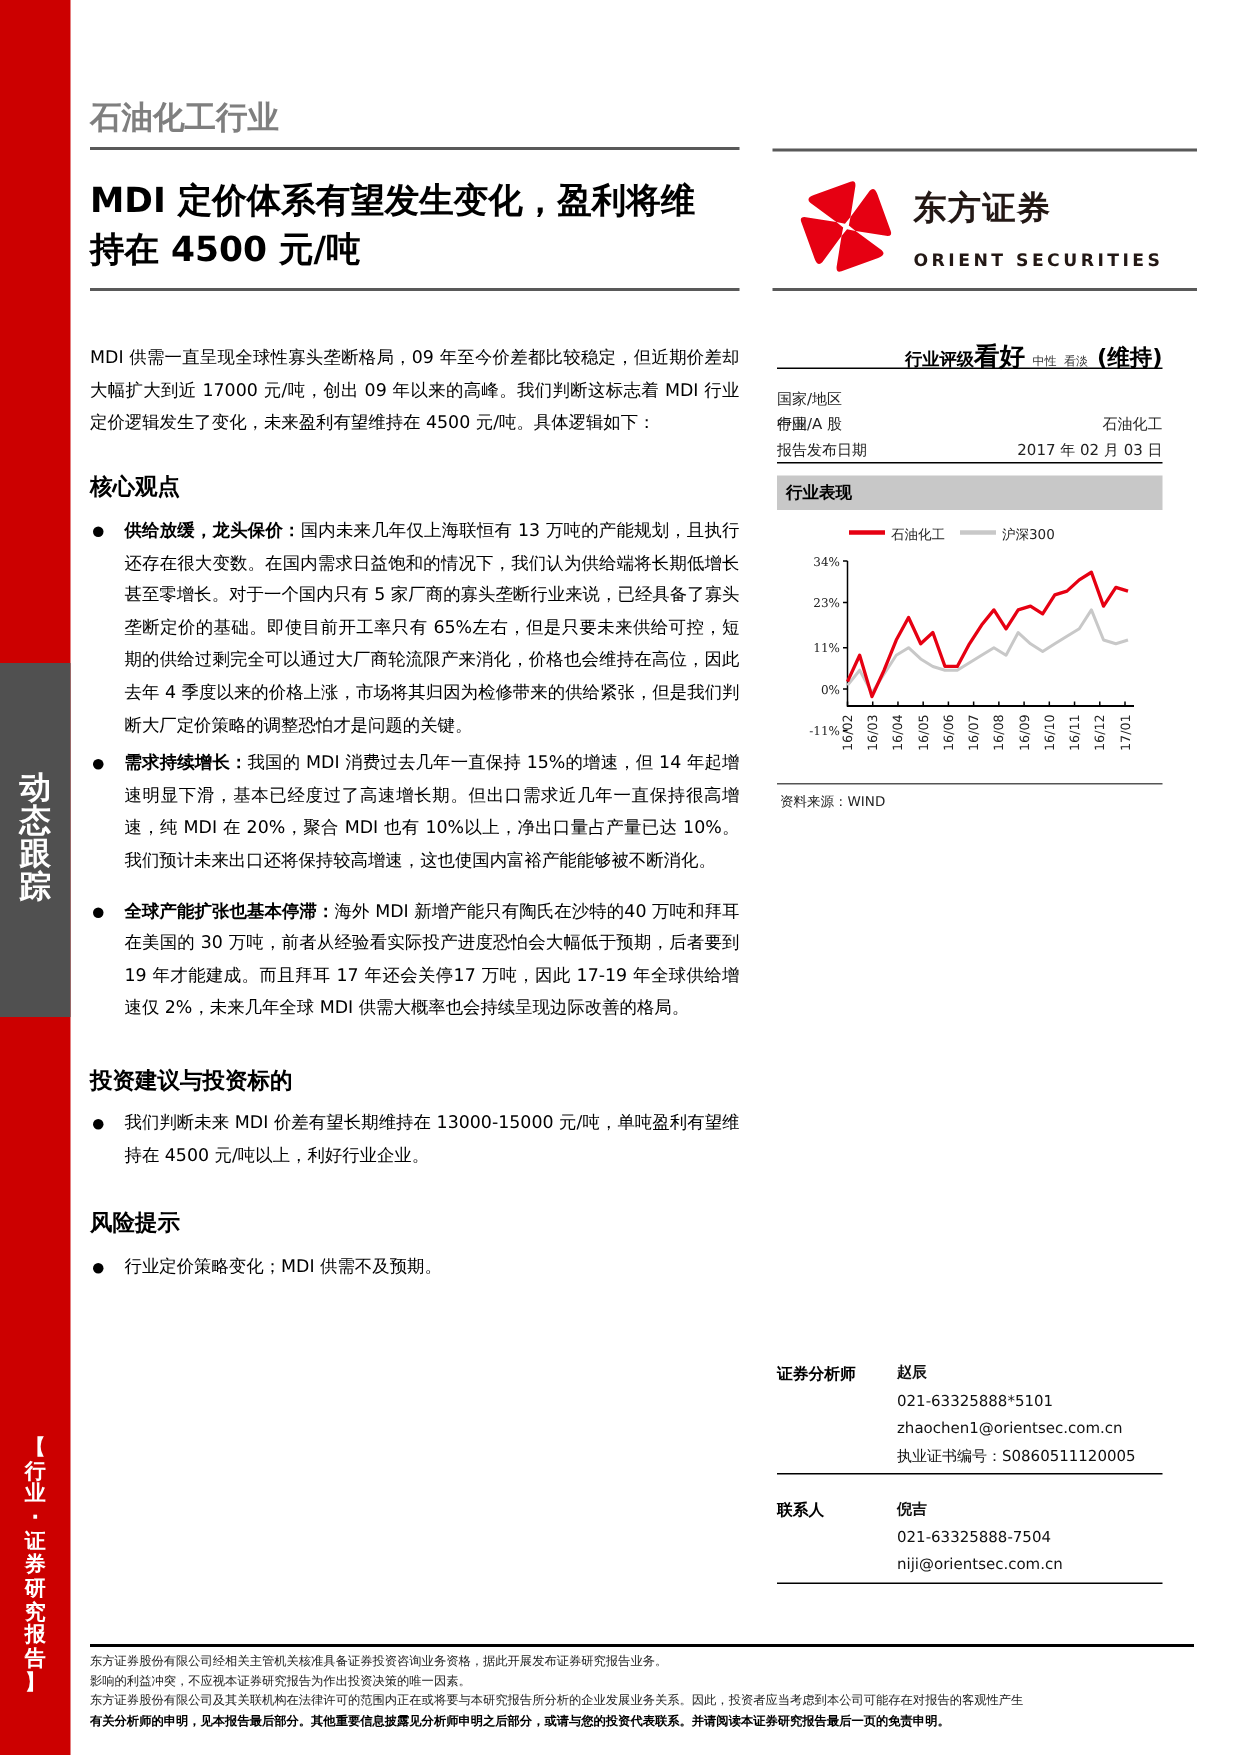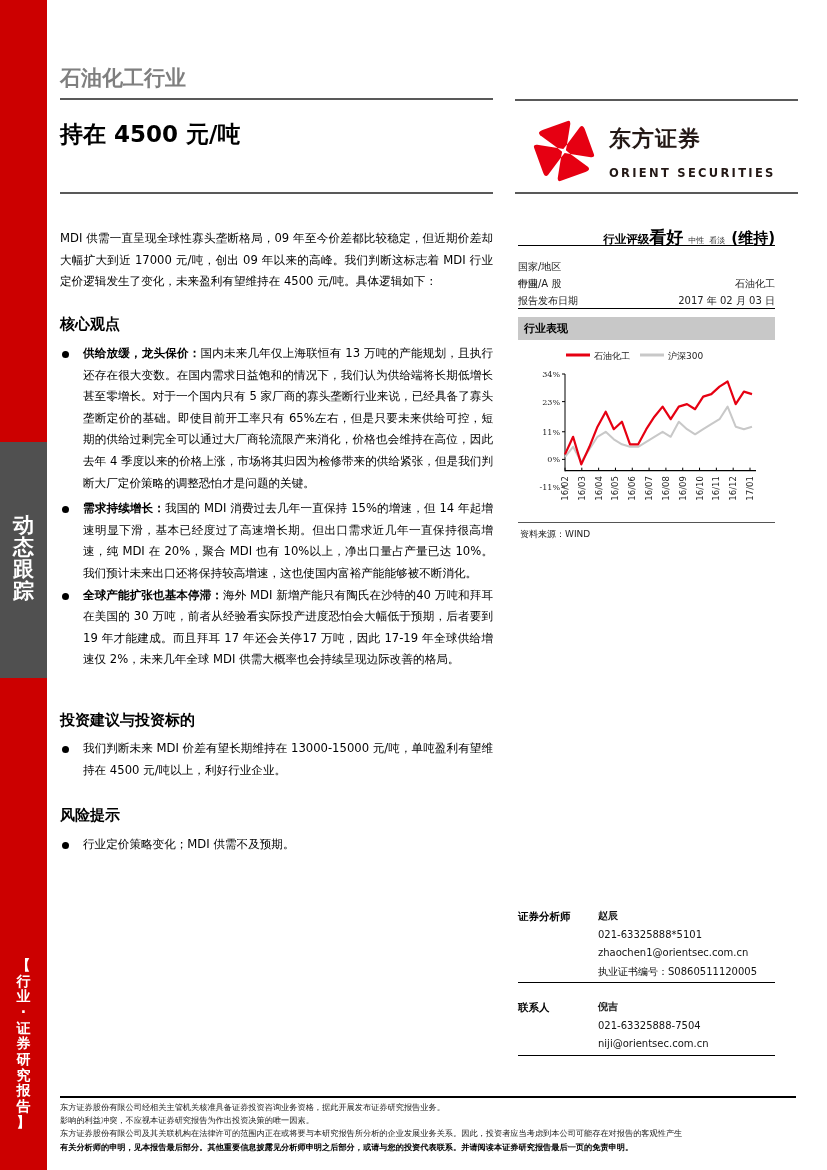--- a/index.html
+++ b/index.html
@@ -84,20 +84,21 @@
     <span>究</span>
     <span>报</span>
     <span>告</span>
     <span>】</span>
   </div>
 </div>
 
 <div class="industry">石油化工行业</div>
 <div class="rule" style="left:60px;top:98px;width:433px;"></div>
 <div class="title">
+  <div>MDI 定价体系有望发生变化，盈利将维</div>
   <div>持在 4500 元/吨</div>
 </div>
 <div class="rule" style="left:60px;top:192px;width:433px;"></div>
 
 <div class="rule" style="left:515px;top:99px;width:283px;"></div>
 <div class="logo">
   <svg class="mark" viewBox="0 0 62 62">
     <g fill="#e60012">
       <path d="M18 4 L44 4 Q48 4 46 8 L36 26 L31 29 L26 26 L14 8 Q12 4 18 4 Z" transform="rotate(-20 31 31)"></path>
       <path d="M18 4 L44 4 Q48 4 46 8 L36 26 L31 29 L26 26 L14 8 Q12 4 18 4 Z" transform="rotate(70 31 31)"></path>
@@ -113,21 +114,21 @@
 <div class="intro">MDI 供需一直呈现全球性寡头垄断格局，09 年至今价差都比较稳定，但近期价差却大幅扩大到近 17000 元/吨，创出 09 年以来的高峰。我们判断这标志着 MDI 行业定价逻辑发生了变化，未来盈利有望维持在 4500 元/吨。具体逻辑如下：</div>
 
 <div class="h2" style="top:315px;">核心观点</div>
 <div class="bullets" style="top:343px;">
   <div class="bullet">
     <b>供给放缓，龙头保价：</b><span>国内未来几年仅上海联恒有 13 万吨的产能规划，且执行还存在很大变数。在国内需求日益饱和的情况下，我们认为供给端将长期低增长甚至零增长。对于一个国内只有 5 家厂商的寡头垄断行业来说，已经具备了寡头垄断定价的基础。即使目前开工率只有 65%左右，但是只要未来供给可控，短期的供给过剩完全可以通过大厂商轮流限产来消化，价格也会维持在高位，因此去年 4 季度以来的价格上涨，市场将其归因为检修带来的供给紧张，但是我们判断大厂定价策略的调整恐怕才是问题的关键。</span>
   </div>
   <div class="bullet" style="margin-top:4px;">
     <b>需求持续增长：</b><span>我国的 MDI 消费过去几年一直保持 15%的增速，但 14 年起增速明显下滑，基本已经度过了高速增长期。但出口需求近几年一直保持很高增速，纯 MDI 在 20%，聚合 MDI 也有 10%以上，净出口量占产量已达 10%。我们预计未来出口还将保持较高增速，这也使国内富裕产能能够被不断消化。</span>
   </div>
-  <div class="bullet" style="margin-top:0;">
+  <div class="bullet" style="margin-top:12px;">
     <b>全球产能扩张也基本停滞：</b><span>海外 MDI 新增产能只有陶氏在沙特的40 万吨和拜耳在美国的 30 万吨，前者从经验看实际投产进度恐怕会大幅低于预期，后者要到 19 年才能建成。而且拜耳 17 年还会关停17 万吨，因此 17-19 年全球供给增速仅 2%，未来几年全球 MDI 供需大概率也会持续呈现边际改善的格局。</span>
   </div>
 </div>
 
 <div class="h2" style="top:711px;">投资建议与投资标的</div>
 <div class="bullets" style="top:738px;">
   <div class="bullet">我们判断未来 MDI 价差有望长期维持在 13000-15000 元/吨，单吨盈利有望维持在 4500 元/吨以上，利好行业企业。</div>
 </div>
 
 <div class="h2" style="top:806px;text-align:center;">风险提示</div>

